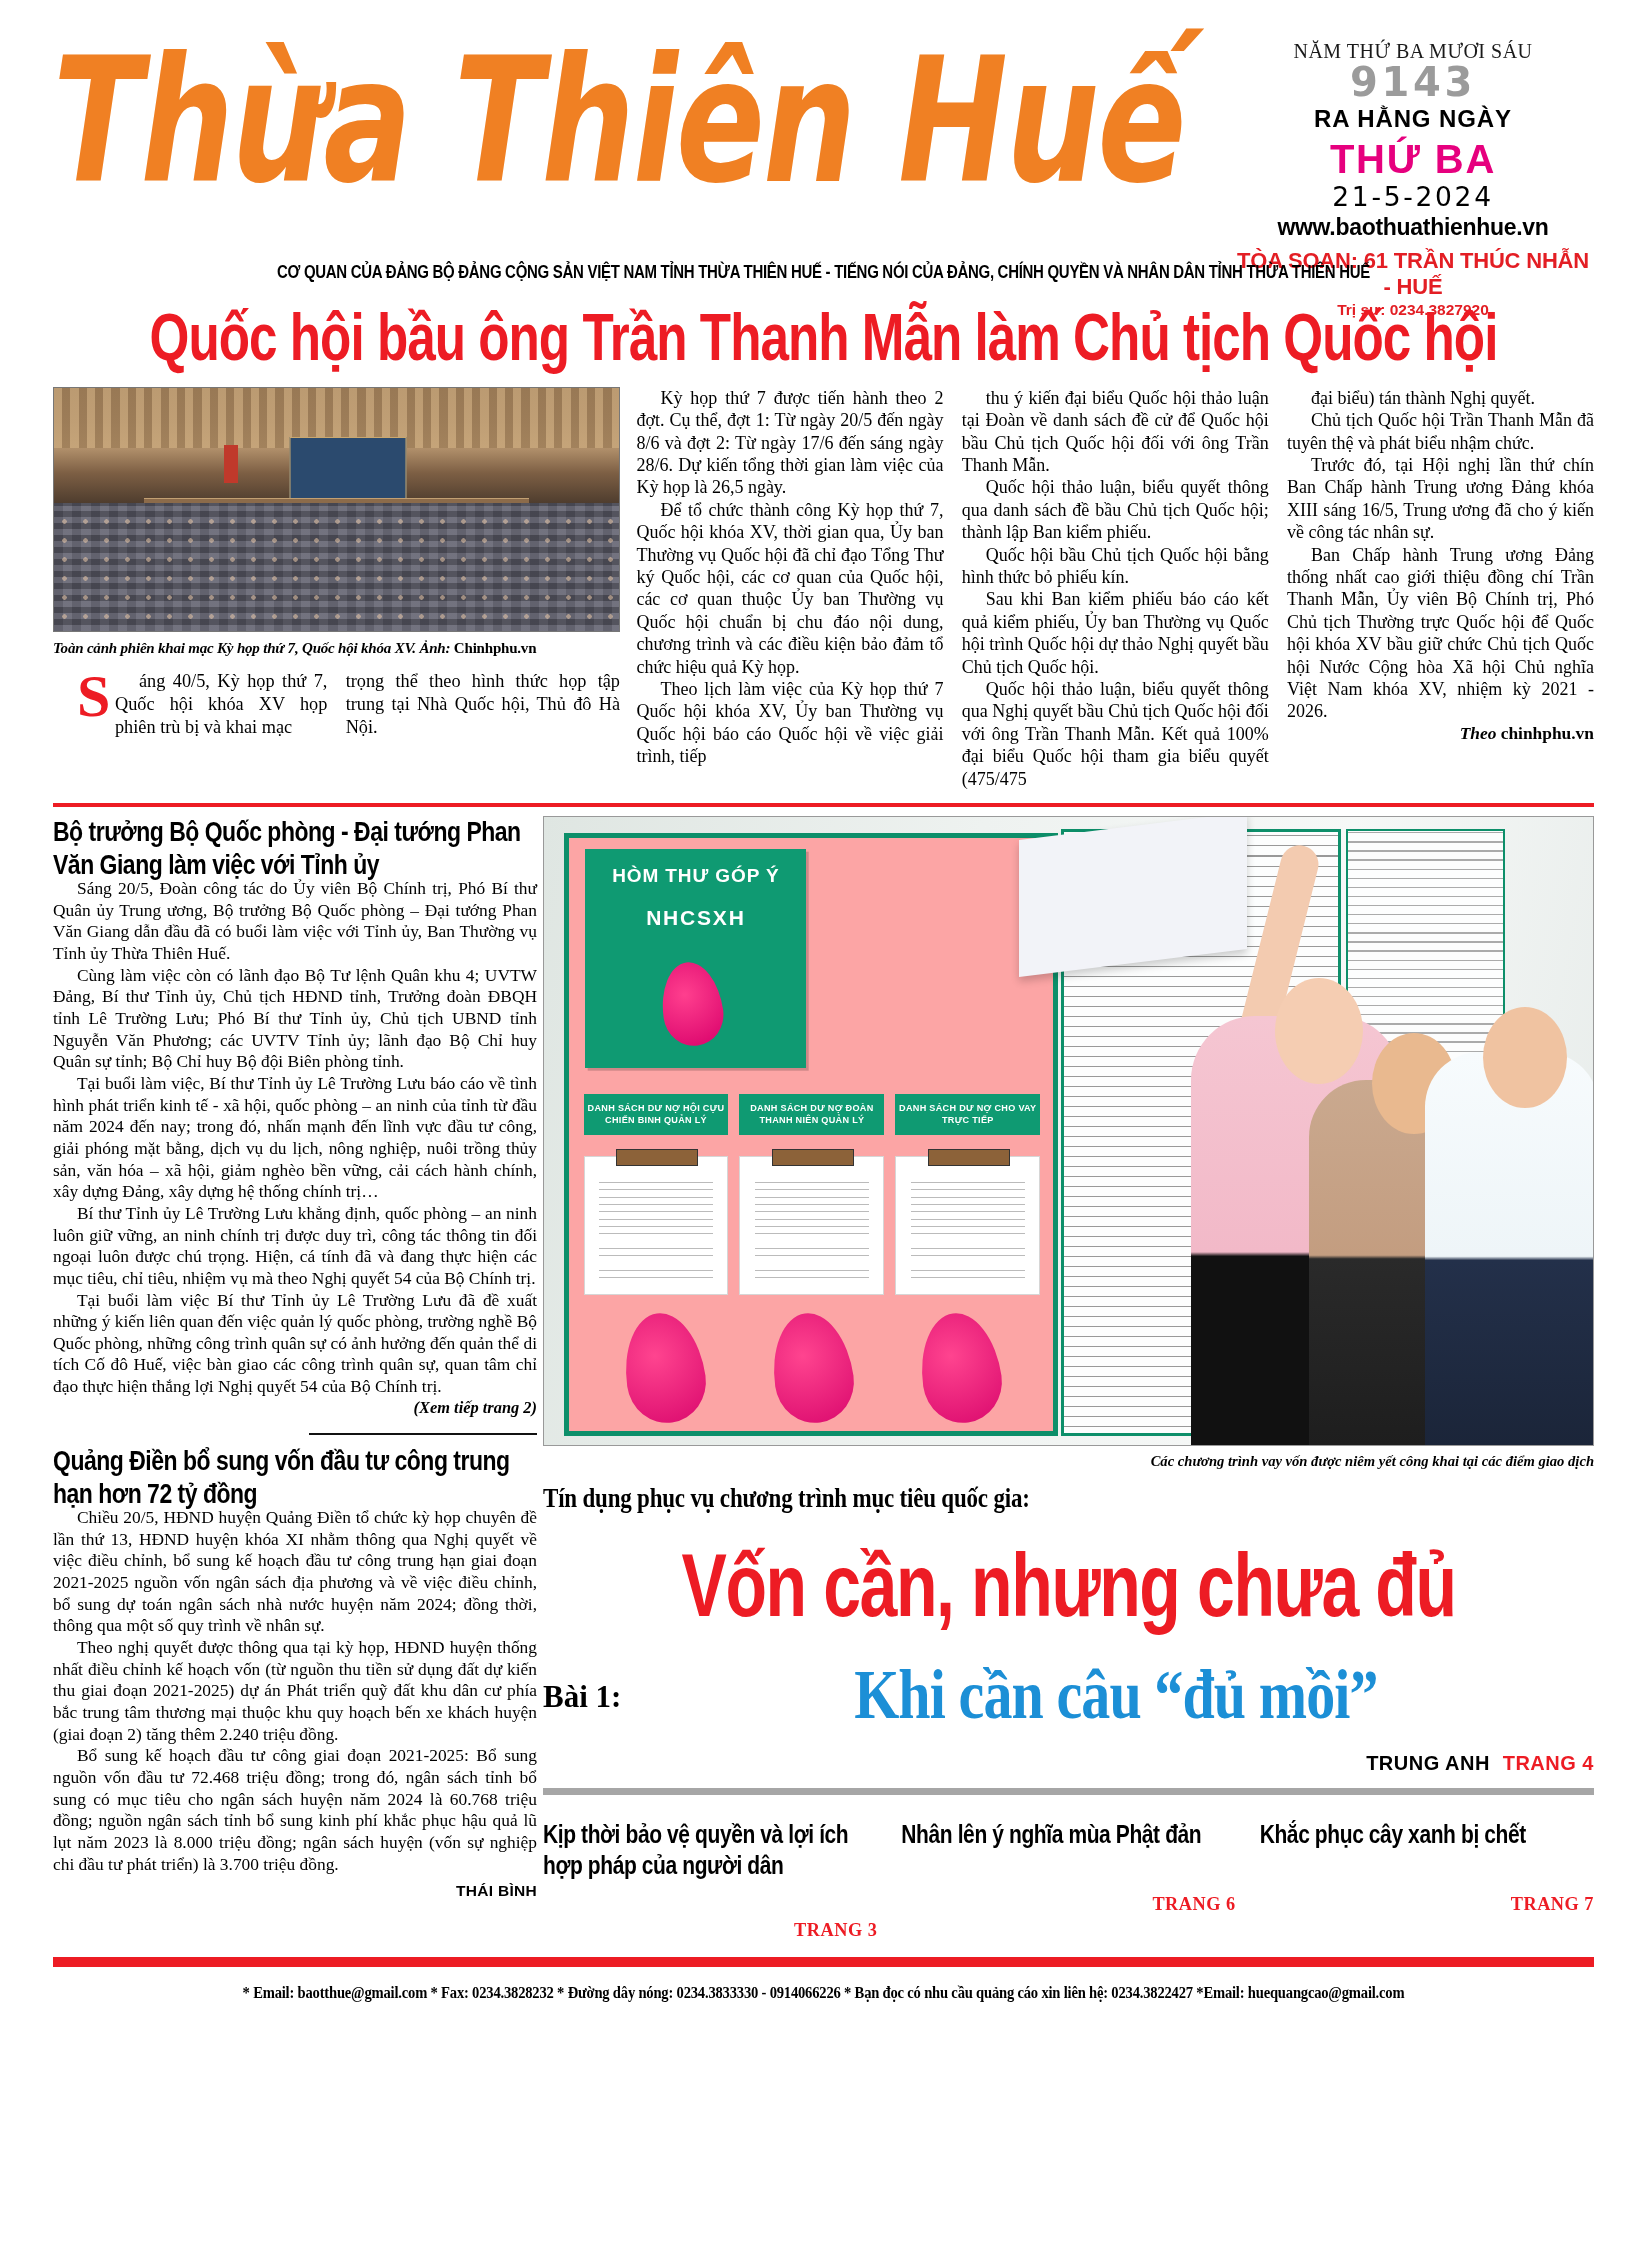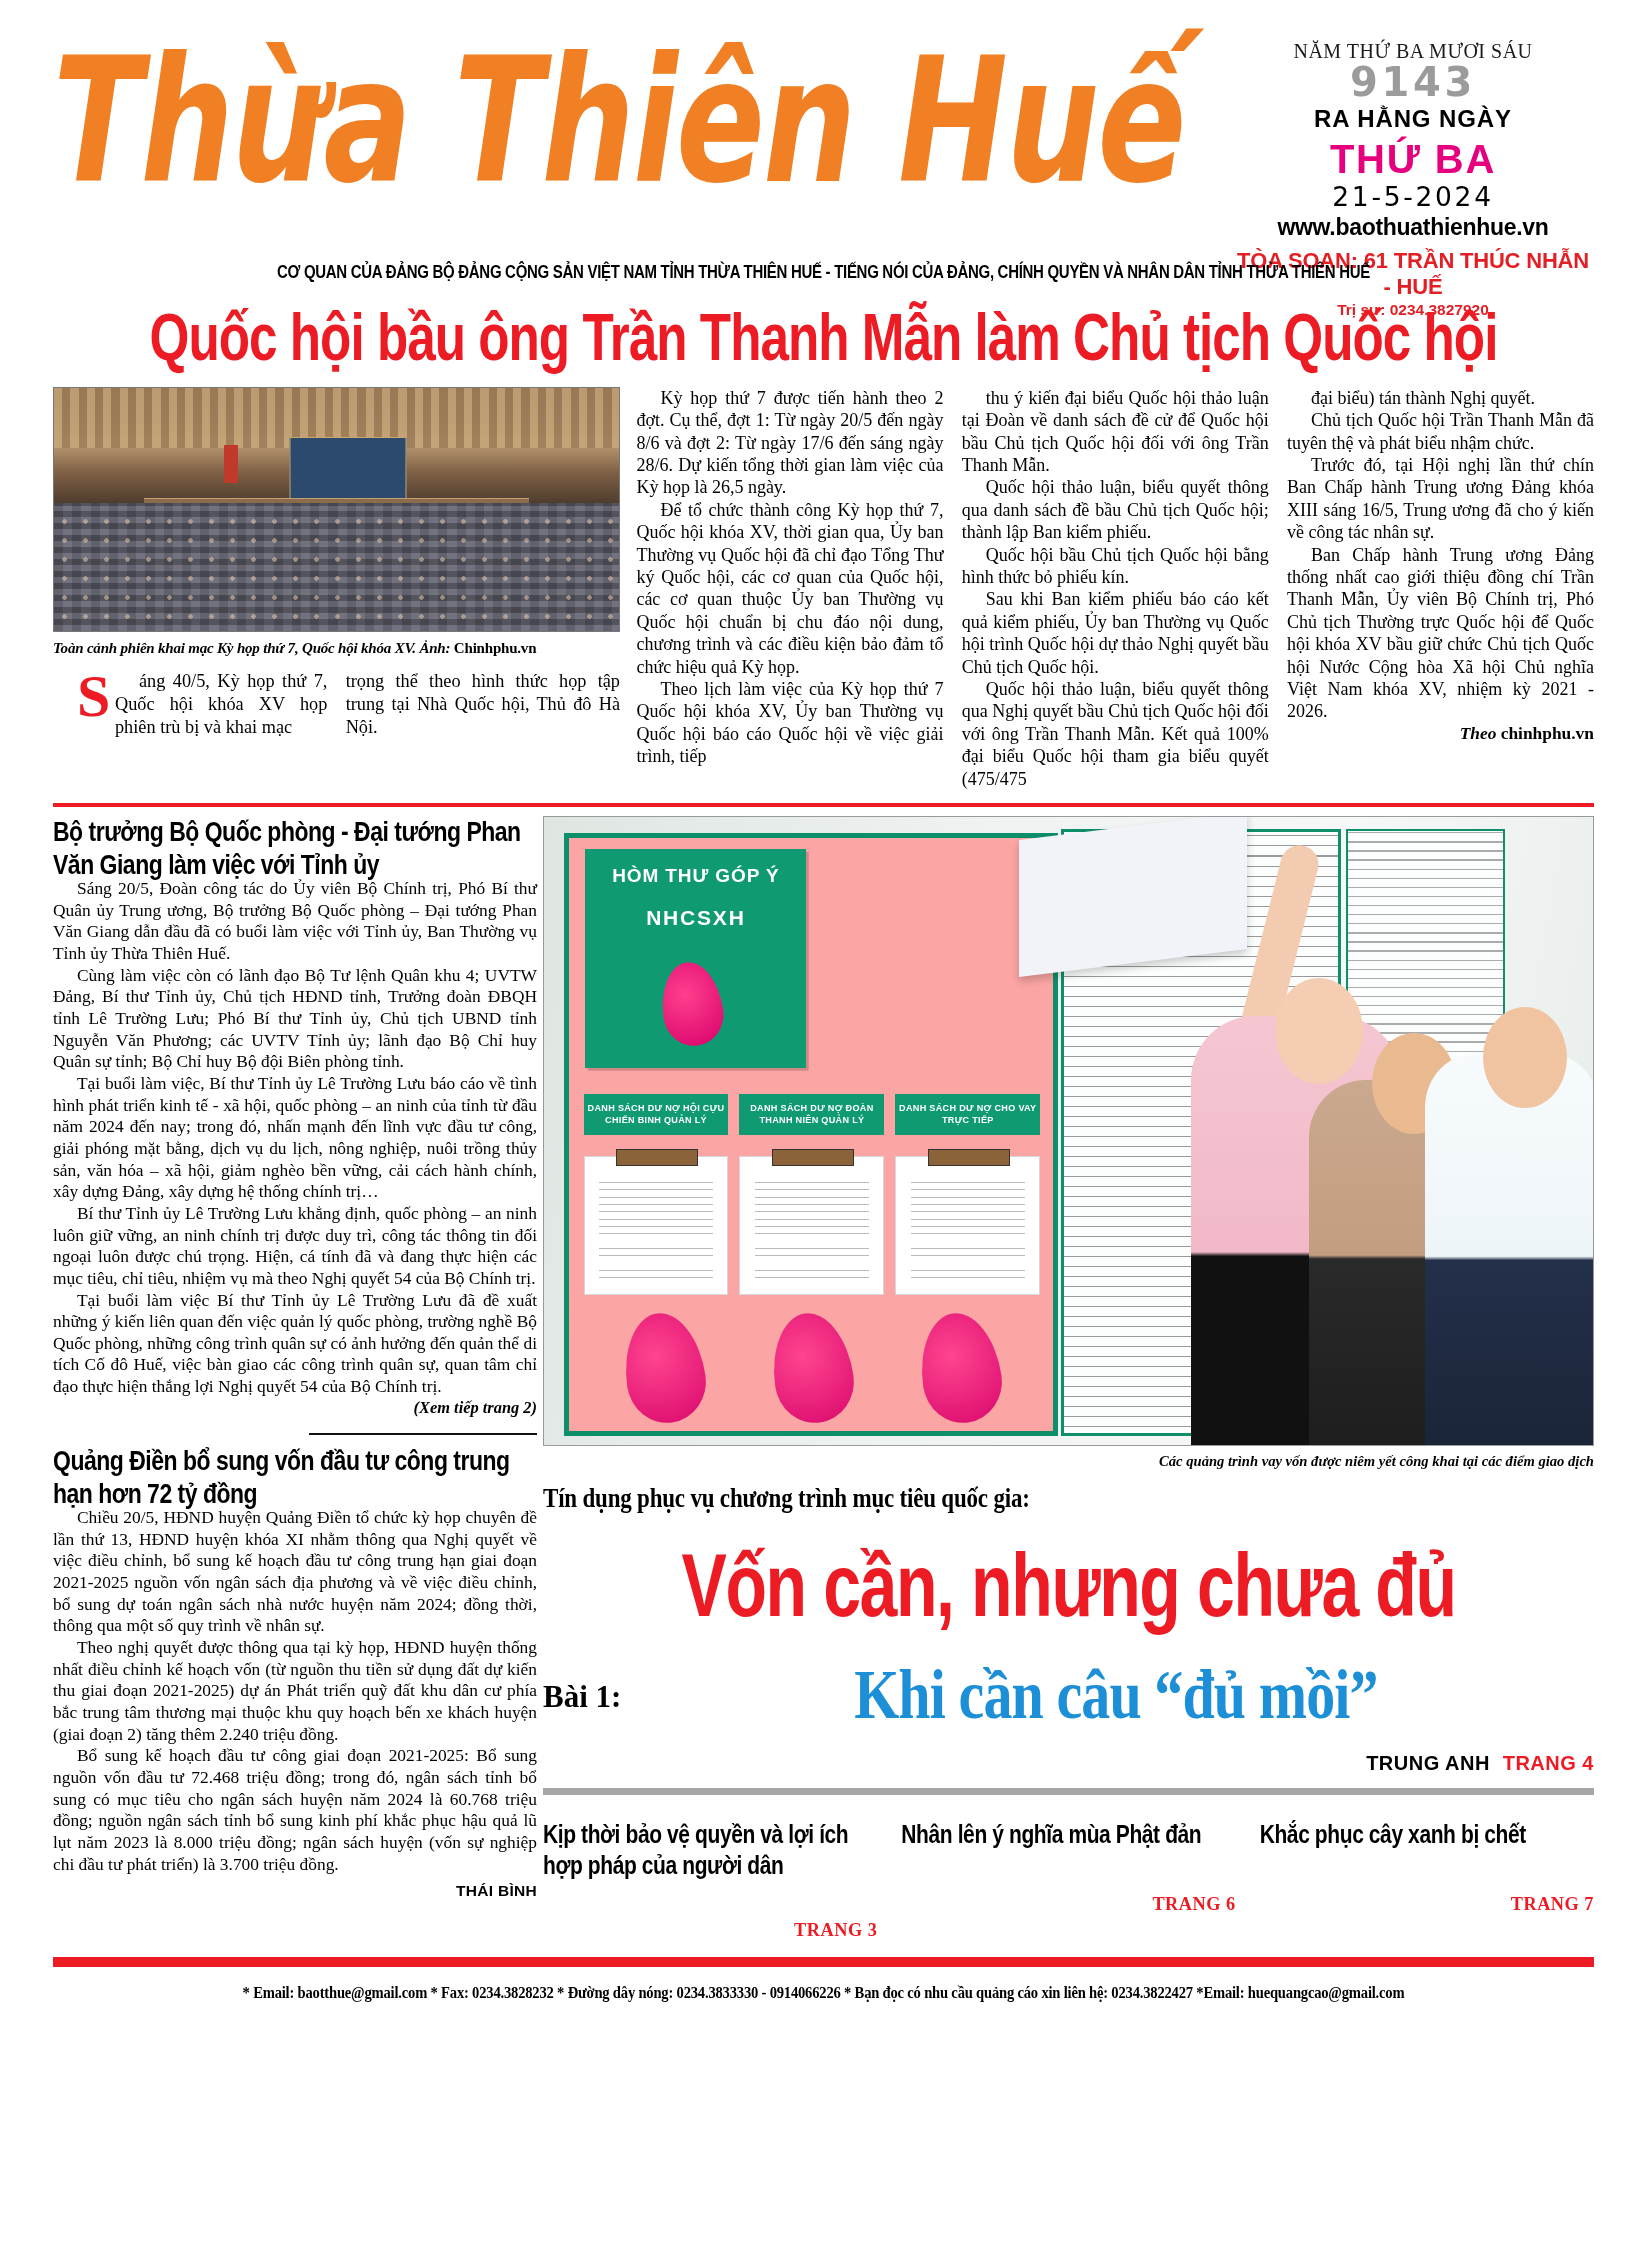--- a/index.html
+++ b/index.html
@@ -313,21 +313,21 @@
         <div class="rp-doc2"></div>
         <div class="rp-lift"></div>
         <div class="rp-arm"></div>
         <div class="rp-w1"></div>
         <div class="rp-head1"></div>
         <div class="rp-w2"></div>
         <div class="rp-head2"></div>
         <div class="rp-w3"></div>
         <div class="rp-head3"></div>
       </div>
-      <div class="rcap">Các quảng trình vay vốn được niêm yết công khai tại các điểm giao dịch</div>
+      <div class="rcap">Các chương trình vay vốn được niêm yết công khai tại các điểm giao dịch</div>
 
       <div class="kicker">Tín dụng phục vụ chương trình mục tiêu quốc gia:</div>
       <div class="feat-head">Vốn cần, nhưng chưa đủ</div>
 
       <div class="bai-row">
         <div class="bai-lab">Bài 1:</div>
         <div class="bai-title">Khi cần câu “đủ mồi”</div>
       </div>
 
       <div class="feat-by">

